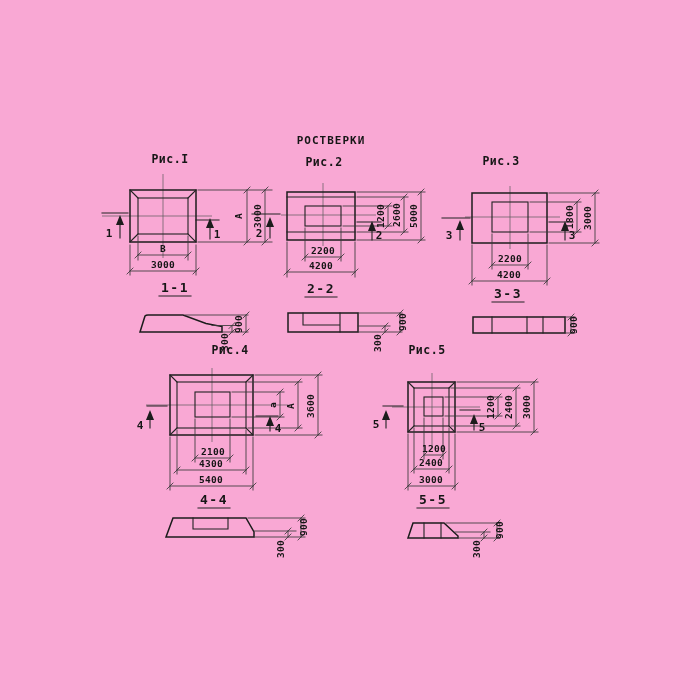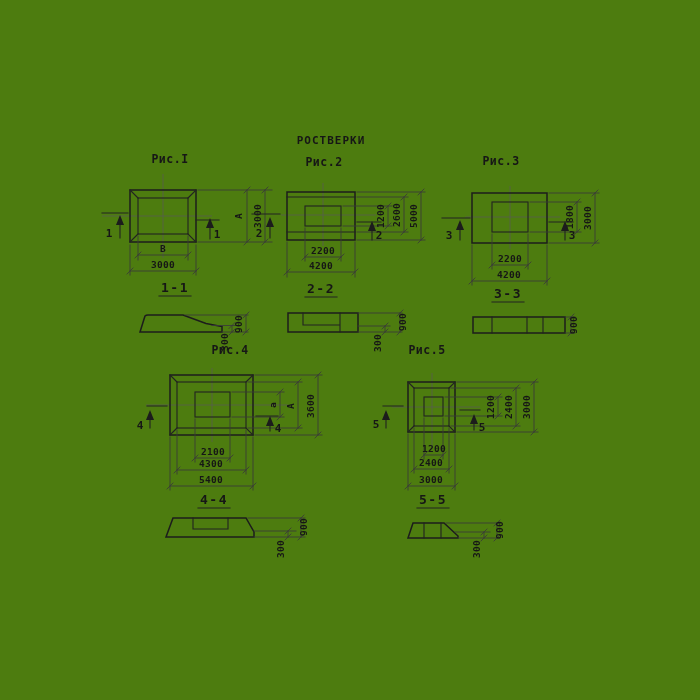--- a/index.html
+++ b/index.html
@@ -1,16 +1,16 @@
 <!DOCTYPE html>
 <html><head>
 <meta charset="utf-8">
 <style>
   html,body{margin:0;padding:0;background:#ffffff;}
-  .sheet{width:700px;height:700px;background:#4d7c0f;position:relative;overflow:hidden;}
+  .sheet{width:700px;height:700px;background:#f9a8d4;position:relative;overflow:hidden;}
   svg{position:absolute;left:0;top:0;}
   .s {stroke:#1c1c1c;stroke-width:1.5;fill:none;stroke-linejoin:miter;stroke-linecap:square;}
   .m {stroke:#222222;stroke-width:1.1;fill:none;stroke-linecap:square;}
   .t {stroke:#3a3a3a;stroke-width:.85;fill:none;stroke-linecap:square;}
   .c {stroke:#5a5a5a;stroke-width:.7;fill:none;}
   .ah{fill:#1c1c1c;stroke:none;}
   text{font-family:"DejaVu Sans Mono","Liberation Mono",monospace;fill:#161616;}
   .num{font-size:9.5px;font-weight:bold;letter-spacing:.3px;}
   .cap{font-size:11.5px;font-weight:bold;letter-spacing:.5px;}
   .ttl{font-size:11px;font-weight:bold;letter-spacing:1px;}

